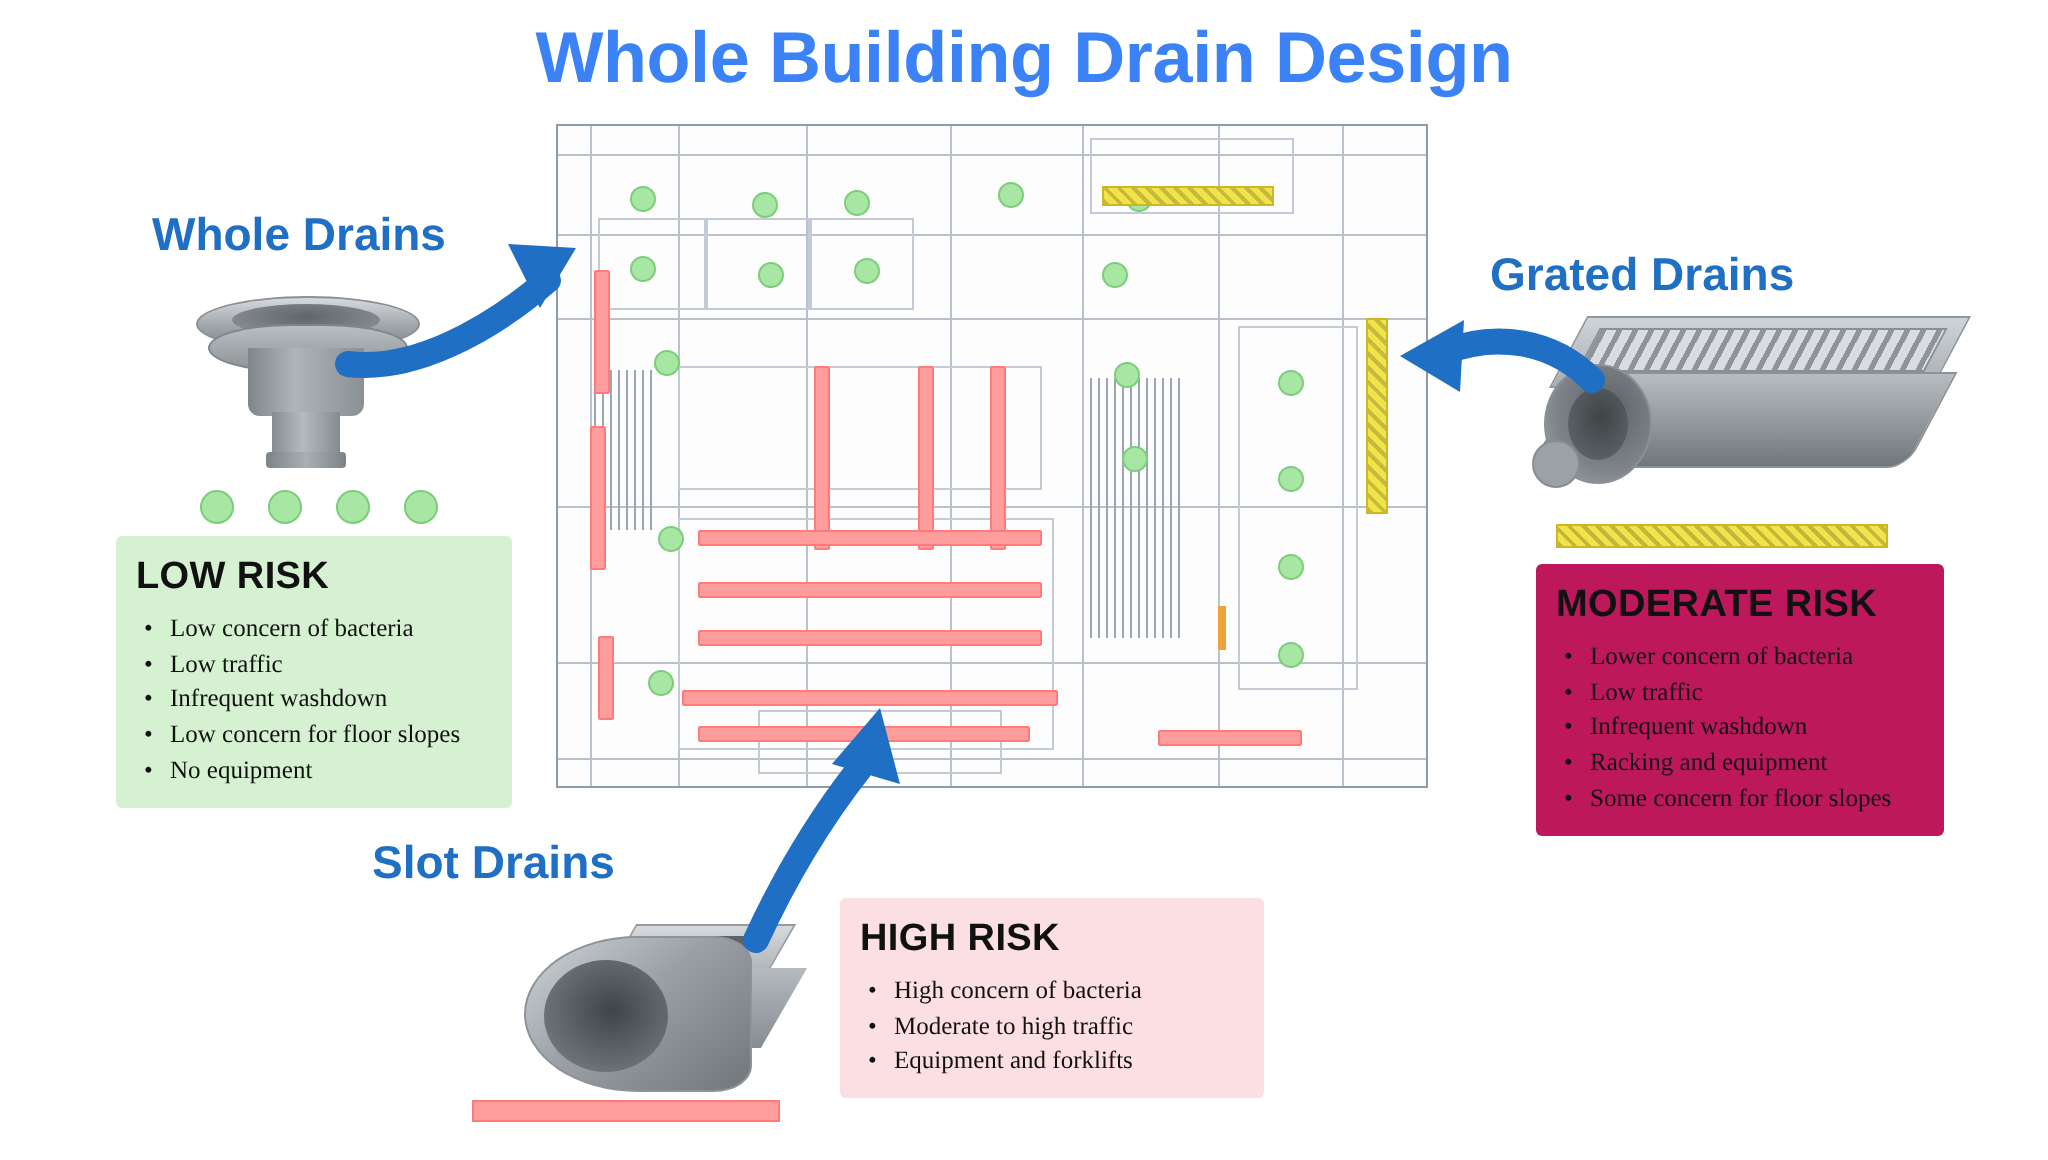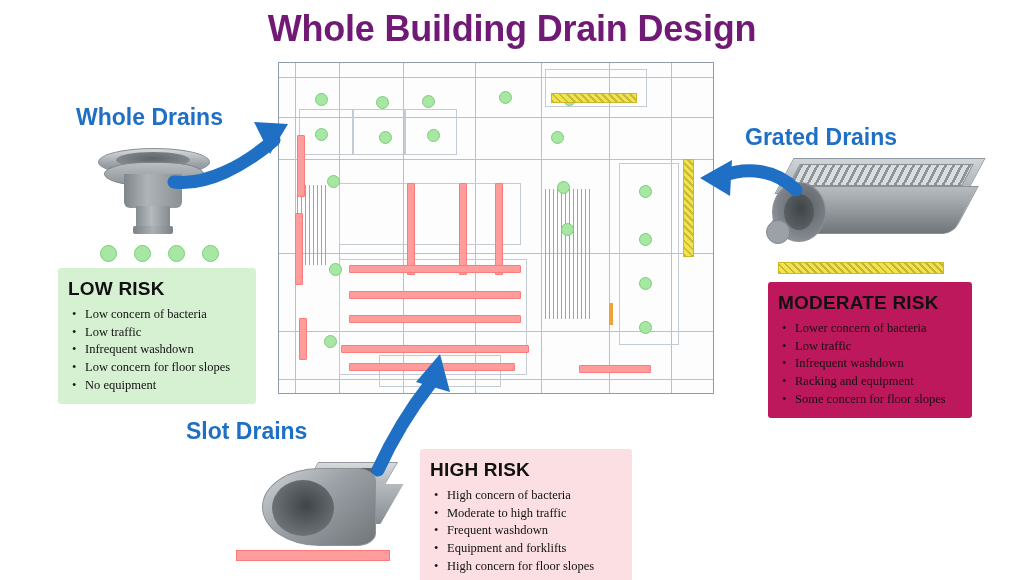--- a/index.html
+++ b/index.html
@@ -18,21 +18,21 @@
 
   
   #title {
     position: absolute;
     top: 8px;
     left: 0;
     width: 1024px;
     text-align: center;
     font-size: 36px;
     font-weight: bold;
-    color: #701a75;
+    color: #3b82f6;
     letter-spacing: -0.2px;
   }
 
   
   #plan {
     position: absolute;
     left: 278px;
     top: 62px;
     width: 434px;
     height: 330px;
@@ -384,17 +384,15 @@
       <li>Racking and equipment</li>
       <li>Some concern for floor slopes</li>
     </ul>
 </div>
 
 <div class="callout" id="high-risk-box">
   <h4>HIGH RISK</h4>
   <ul>
       <li>High concern of bacteria</li>
       <li>Moderate to high traffic</li>
-      <li>Frequent washdown</li>
       <li>Equipment and forklifts</li>
-      <li>High concern for floor slopes</li>
     </ul>
 </div>
 
 </body></html>

